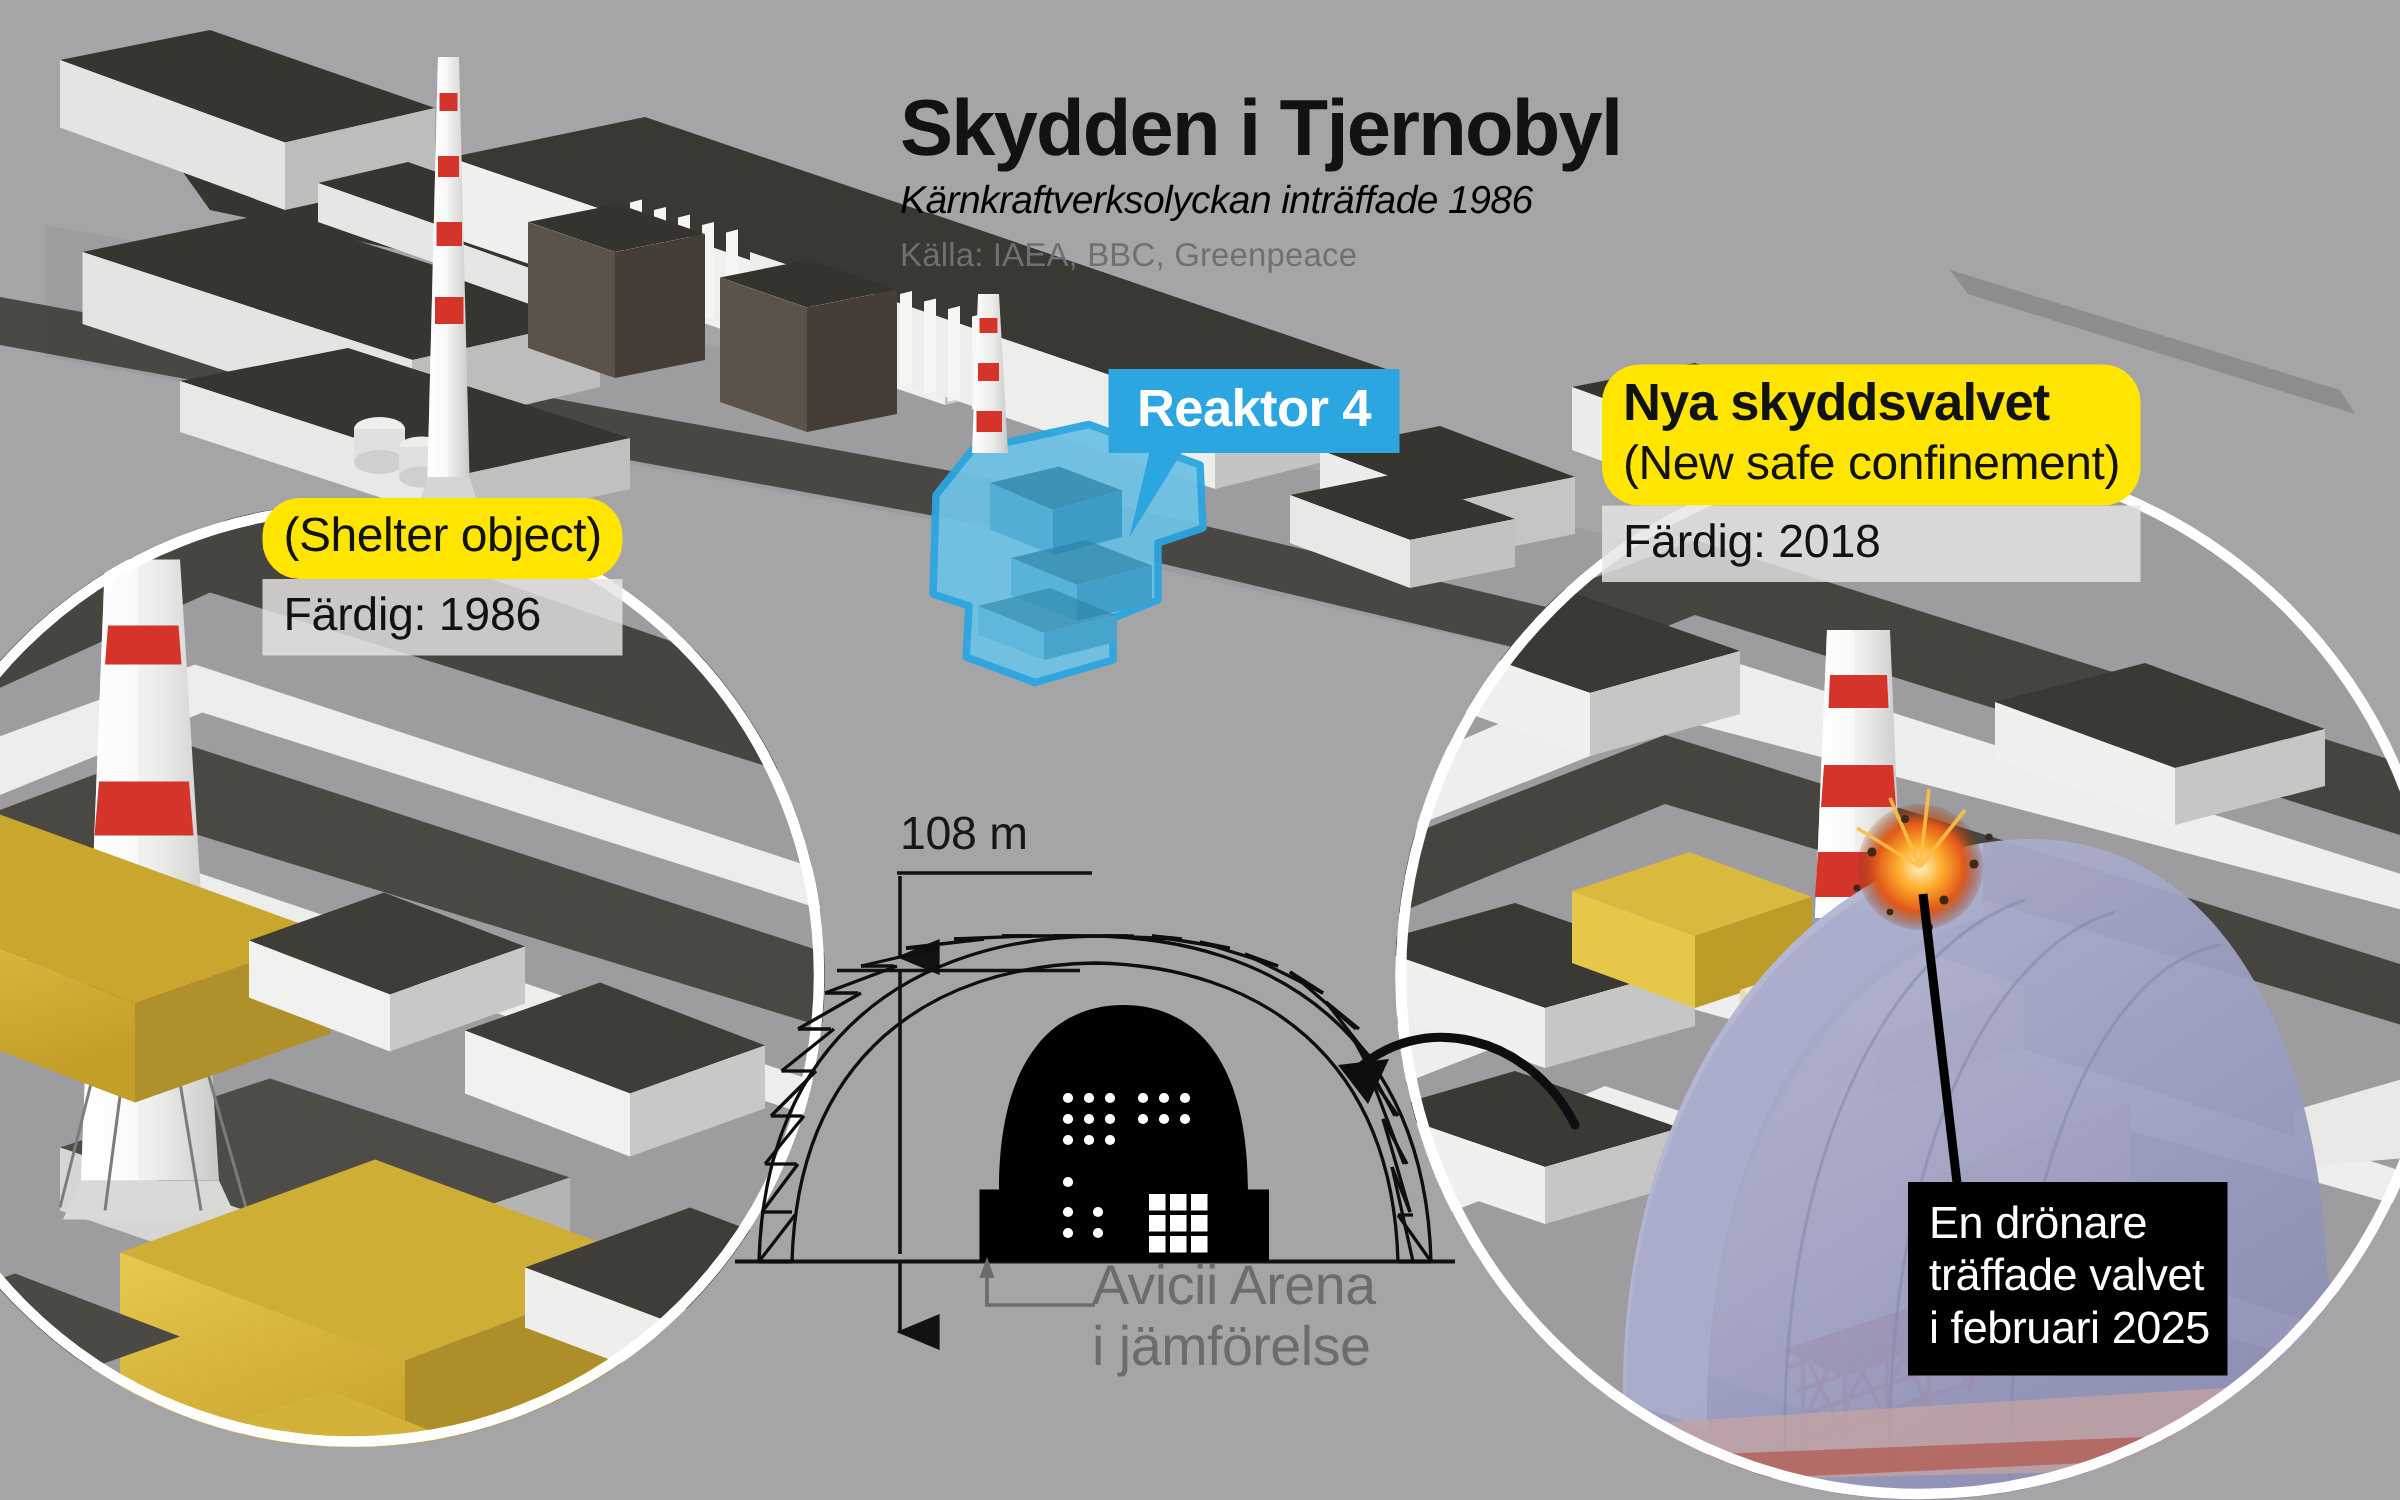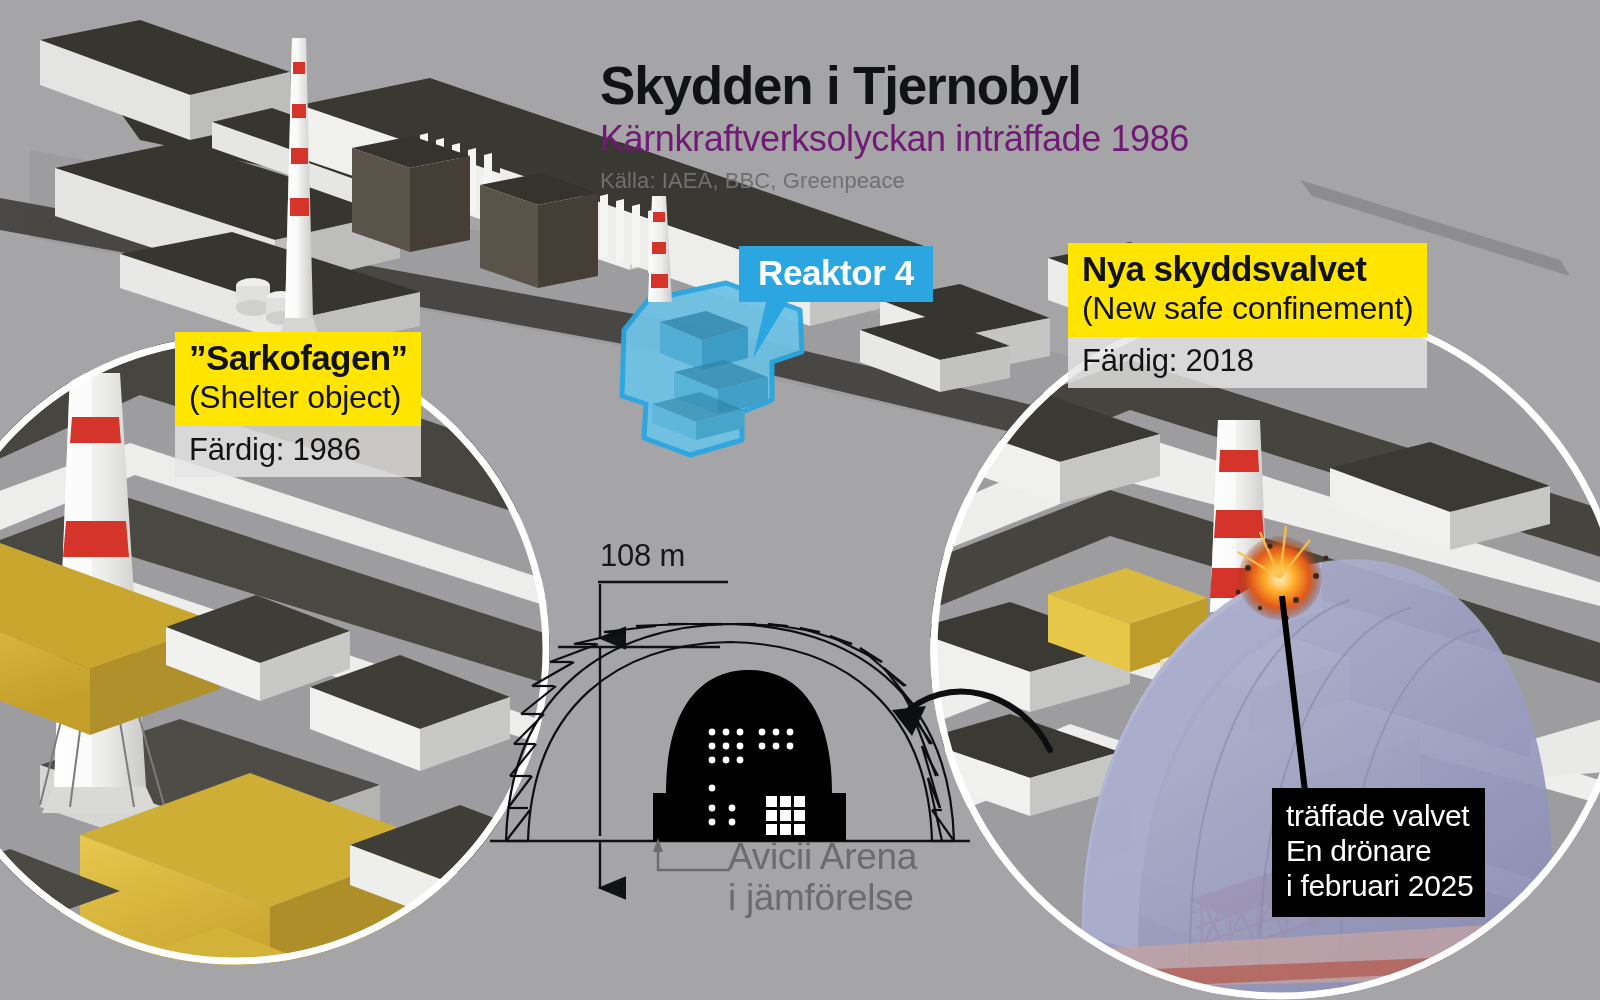--- a/index.html
+++ b/index.html
@@ -28,41 +28,43 @@
   }
   #title {
     font-size: 53px;
     font-weight: 700;
     color: #111214;
     letter-spacing: -1.2px;
     line-height: 1.04;
     font-stretch: semi-condensed;
   }
   #subtitle {
-    font-size: 36px;
+    font-size: 26px;
     font-weight: 400;
-    color: #701a75;
+    color: #000000;
     letter-spacing: -0.4px;
     margin-top: 6px;
     line-height: 1.1;
+    font-style: italic;
   }
   #source {
     font-size: 22px;
     font-weight: 400;
     color: #6f7072;
     letter-spacing: 0.1px;
     margin-top: 9px;
   }
 
   
   .callout { position: absolute; z-index: 60; }
   .cal-yellow {
     background: #ffe500;
     color: #111214;
     padding: 6px 14px 10px 14px;
+    border-radius: 25px;
   }
   .cal-yellow .c-main {
     font-size: 35px; font-weight: 700; letter-spacing: -0.6px; line-height: 1.16;
   }
   .cal-yellow .c-sub {
     font-size: 32px; font-weight: 400; letter-spacing: -0.3px; line-height: 1.18;
   }
   .cal-grey {
     background: rgba(229,229,229,0.82);
     padding: 6px 14px 9px 14px;
@@ -504,21 +506,20 @@
 
   <svg id="reaktor-tail" width="80" height="80">
     <polygon points="18,70 60,2 34,2" fill="#2ba6e0"></polygon>
   </svg>
   <div id="reaktor-tag">
     <span class="r-txt">Reaktor 4</span>
   </div>
 
   <div class="callout" style="left:175px; top:332px;">
     <div class="cal-yellow">
-      <div class="c-main">”Sarkofagen”</div>
       <div class="c-sub">(Shelter object)</div>
     </div>
     <div class="cal-grey">
       <b>Färdig:</b>
       <span class="val">1986</span>
     </div>
   </div>
 
   <div class="callout" style="left:1068px; top:243px;">
     <div class="cal-yellow">
@@ -528,22 +529,22 @@
     <div class="cal-grey">
       <b>Färdig:</b>
       <span class="val">2018</span>
     </div>
   </div>
 
   <svg class="abs" style="left:1200px;top:590px;z-index:64;" width="160" height="230">
     <line x1="82" y1="6" x2="106" y2="210" stroke="#000000" stroke-width="6"></line>
   </svg>
   <div id="drone-box">
+    <div class="d-line">En drönare</div>
     <div class="d-line">träffade valvet</div>
-    <div class="d-line">En drönare</div>
     <div class="d-line">i februari 2025</div>
   </div>
 
   <svg class="abs" style="left:470px; top:520px; z-index:30;" width="520" height="400" viewBox="0 0 520 400">
     <defs>
       <marker id="arrDn" markerWidth="14" markerHeight="14" refX="5" refY="11" orient="auto">
         <polygon points="0,0 10,0 5,12" fill="#111214"></polygon>
       </marker>
       <marker id="arrUp" markerWidth="14" markerHeight="14" refX="5" refY="1" orient="auto">
         <polygon points="0,12 10,12 5,0" fill="#111214"></polygon>

